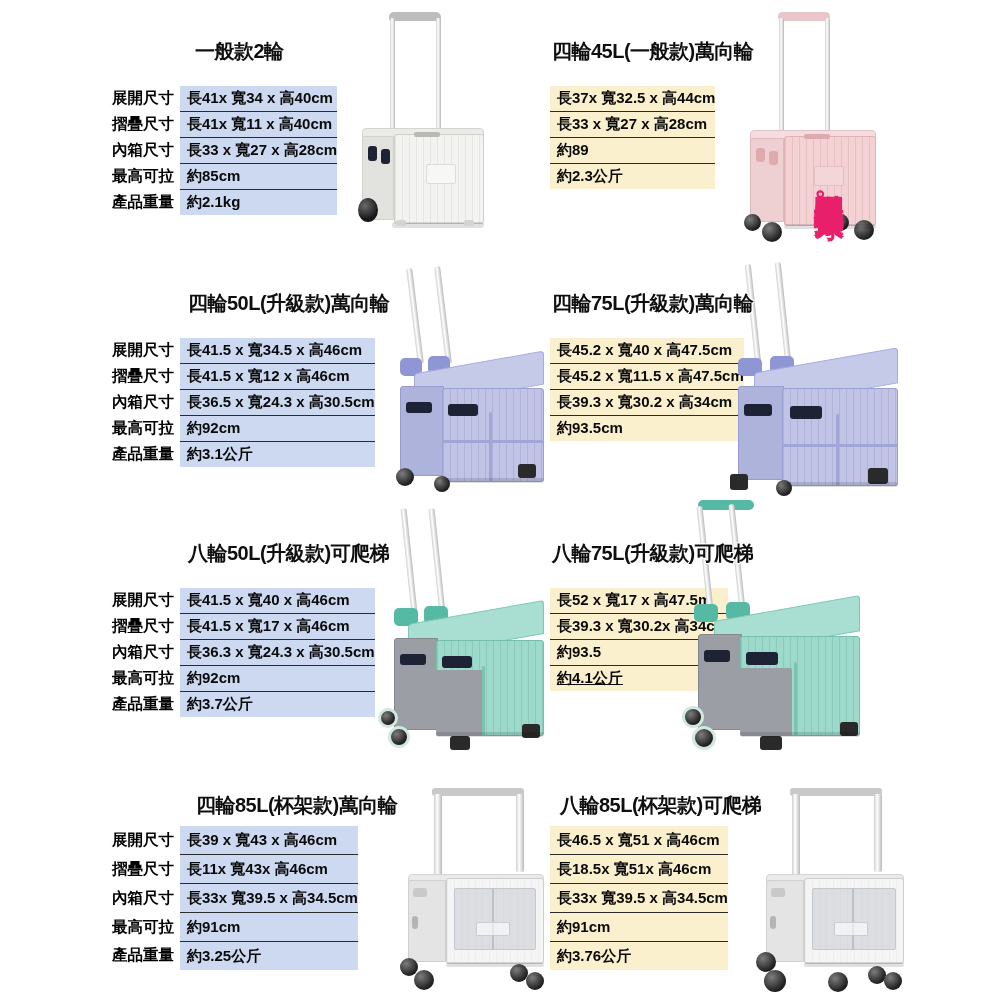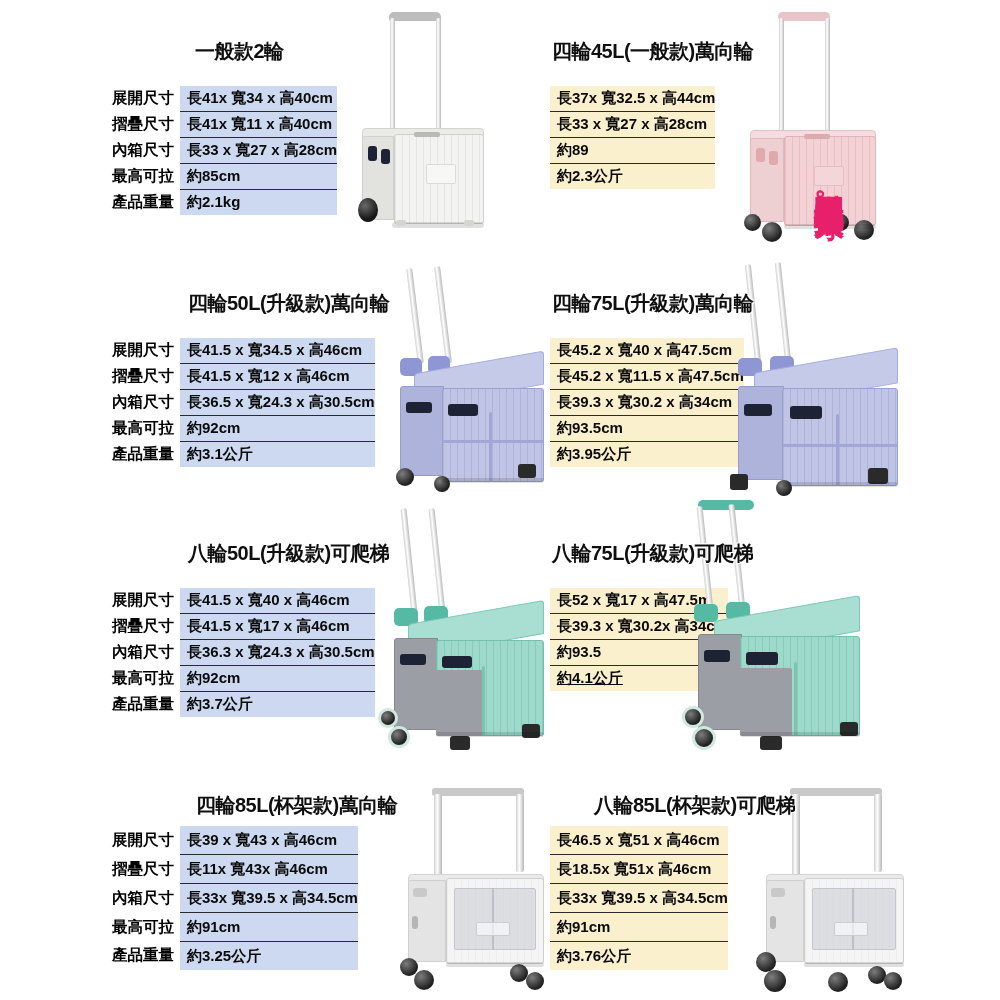--- a/index.html
+++ b/index.html
@@ -244,23 +244,20 @@
           </tr>
       <tr>
             <td class="rowvalue" style="height:25px;">長45.2  x  寬11.5  x  高47.5cm</td>
           </tr>
       <tr>
             <td class="rowvalue" style="height:25px;">長39.3  x  寬30.2  x  高34cm</td>
           </tr>
       <tr>
             <td class="rowvalue" style="height:25px;">約93.5cm</td>
           </tr>
-      <tr>
-            <td class="rowvalue" style="height:25px;">約3.95公斤</td>
-          </tr>
     </tbody>
       </table>
 
     <div class="cart" style="left:728px;top:262px;width:190px;height:240px;">
       <div class="h-left" style="left:22px;top:2px;width:6px;height:100px;transform:rotate(-6deg);"></div>
       <div class="h-right" style="left:52px;top:0px;width:6px;height:102px;transform:rotate(-6deg);"></div>
       <div class="panel" style="left:10px;top:96px;width:24px;height:18px;background:#8f96d4;border-radius:5px;"></div>
       <div class="panel" style="left:42px;top:94px;width:24px;height:18px;background:#8f96d4;border-radius:5px;"></div>
       <div class="body-top" style="left:26px;top:98px;width:144px;height:36px;background:#c6cae9;border:1px solid #a7ace0;transform:skewY(-10deg);"></div>
       <div class="body-side" style="left:10px;top:124px;width:46px;height:94px;background:#aeb3dc;border:1px solid #969bd0;"></div>
@@ -412,21 +409,21 @@
       <div class="panel" style="left:84px;top:136px;width:34px;height:14px;background:rgba(255,255,255,.6);border:1px solid #c9cdd4;"></div>
       <div class="wheel-sm" style="left:8px;top:172px;width:18px;height:18px;"></div>
       <div class="wheel-sm" style="left:22px;top:184px;width:20px;height:20px;"></div>
       <div class="wheel-sm" style="left:118px;top:178px;width:18px;height:18px;"></div>
       <div class="wheel-sm" style="left:134px;top:186px;width:18px;height:18px;"></div>
       <div class="shadowplate" style="left:54px;top:176px;width:98px;height:5px;"></div>
     </div>
   </div>
 
   <div class="block">
-    <div class="block-title" style="left:560px;top:792px;margin-left:34px;">八輪85L(杯架款)可爬梯</div>
+    <div class="block-title" style="left:560px;top:792px;">八輪85L(杯架款)可爬梯</div>
     <table class="spec-table tbl-cream" style="left:550px;top:826px;">
       <tbody>
           <tr>
             <td class="rowvalue" style="width:200px;height:28px;">長46.5  x  寬51  x  高46cm</td>
           </tr>
       <tr>
             <td class="rowvalue" style="height:28px;">長18.5x  寬51x  高46cm</td>
           </tr>
       <tr>
             <td class="rowvalue" style="height:28px;">長33x  寬39.5  x  高34.5cm</td>

